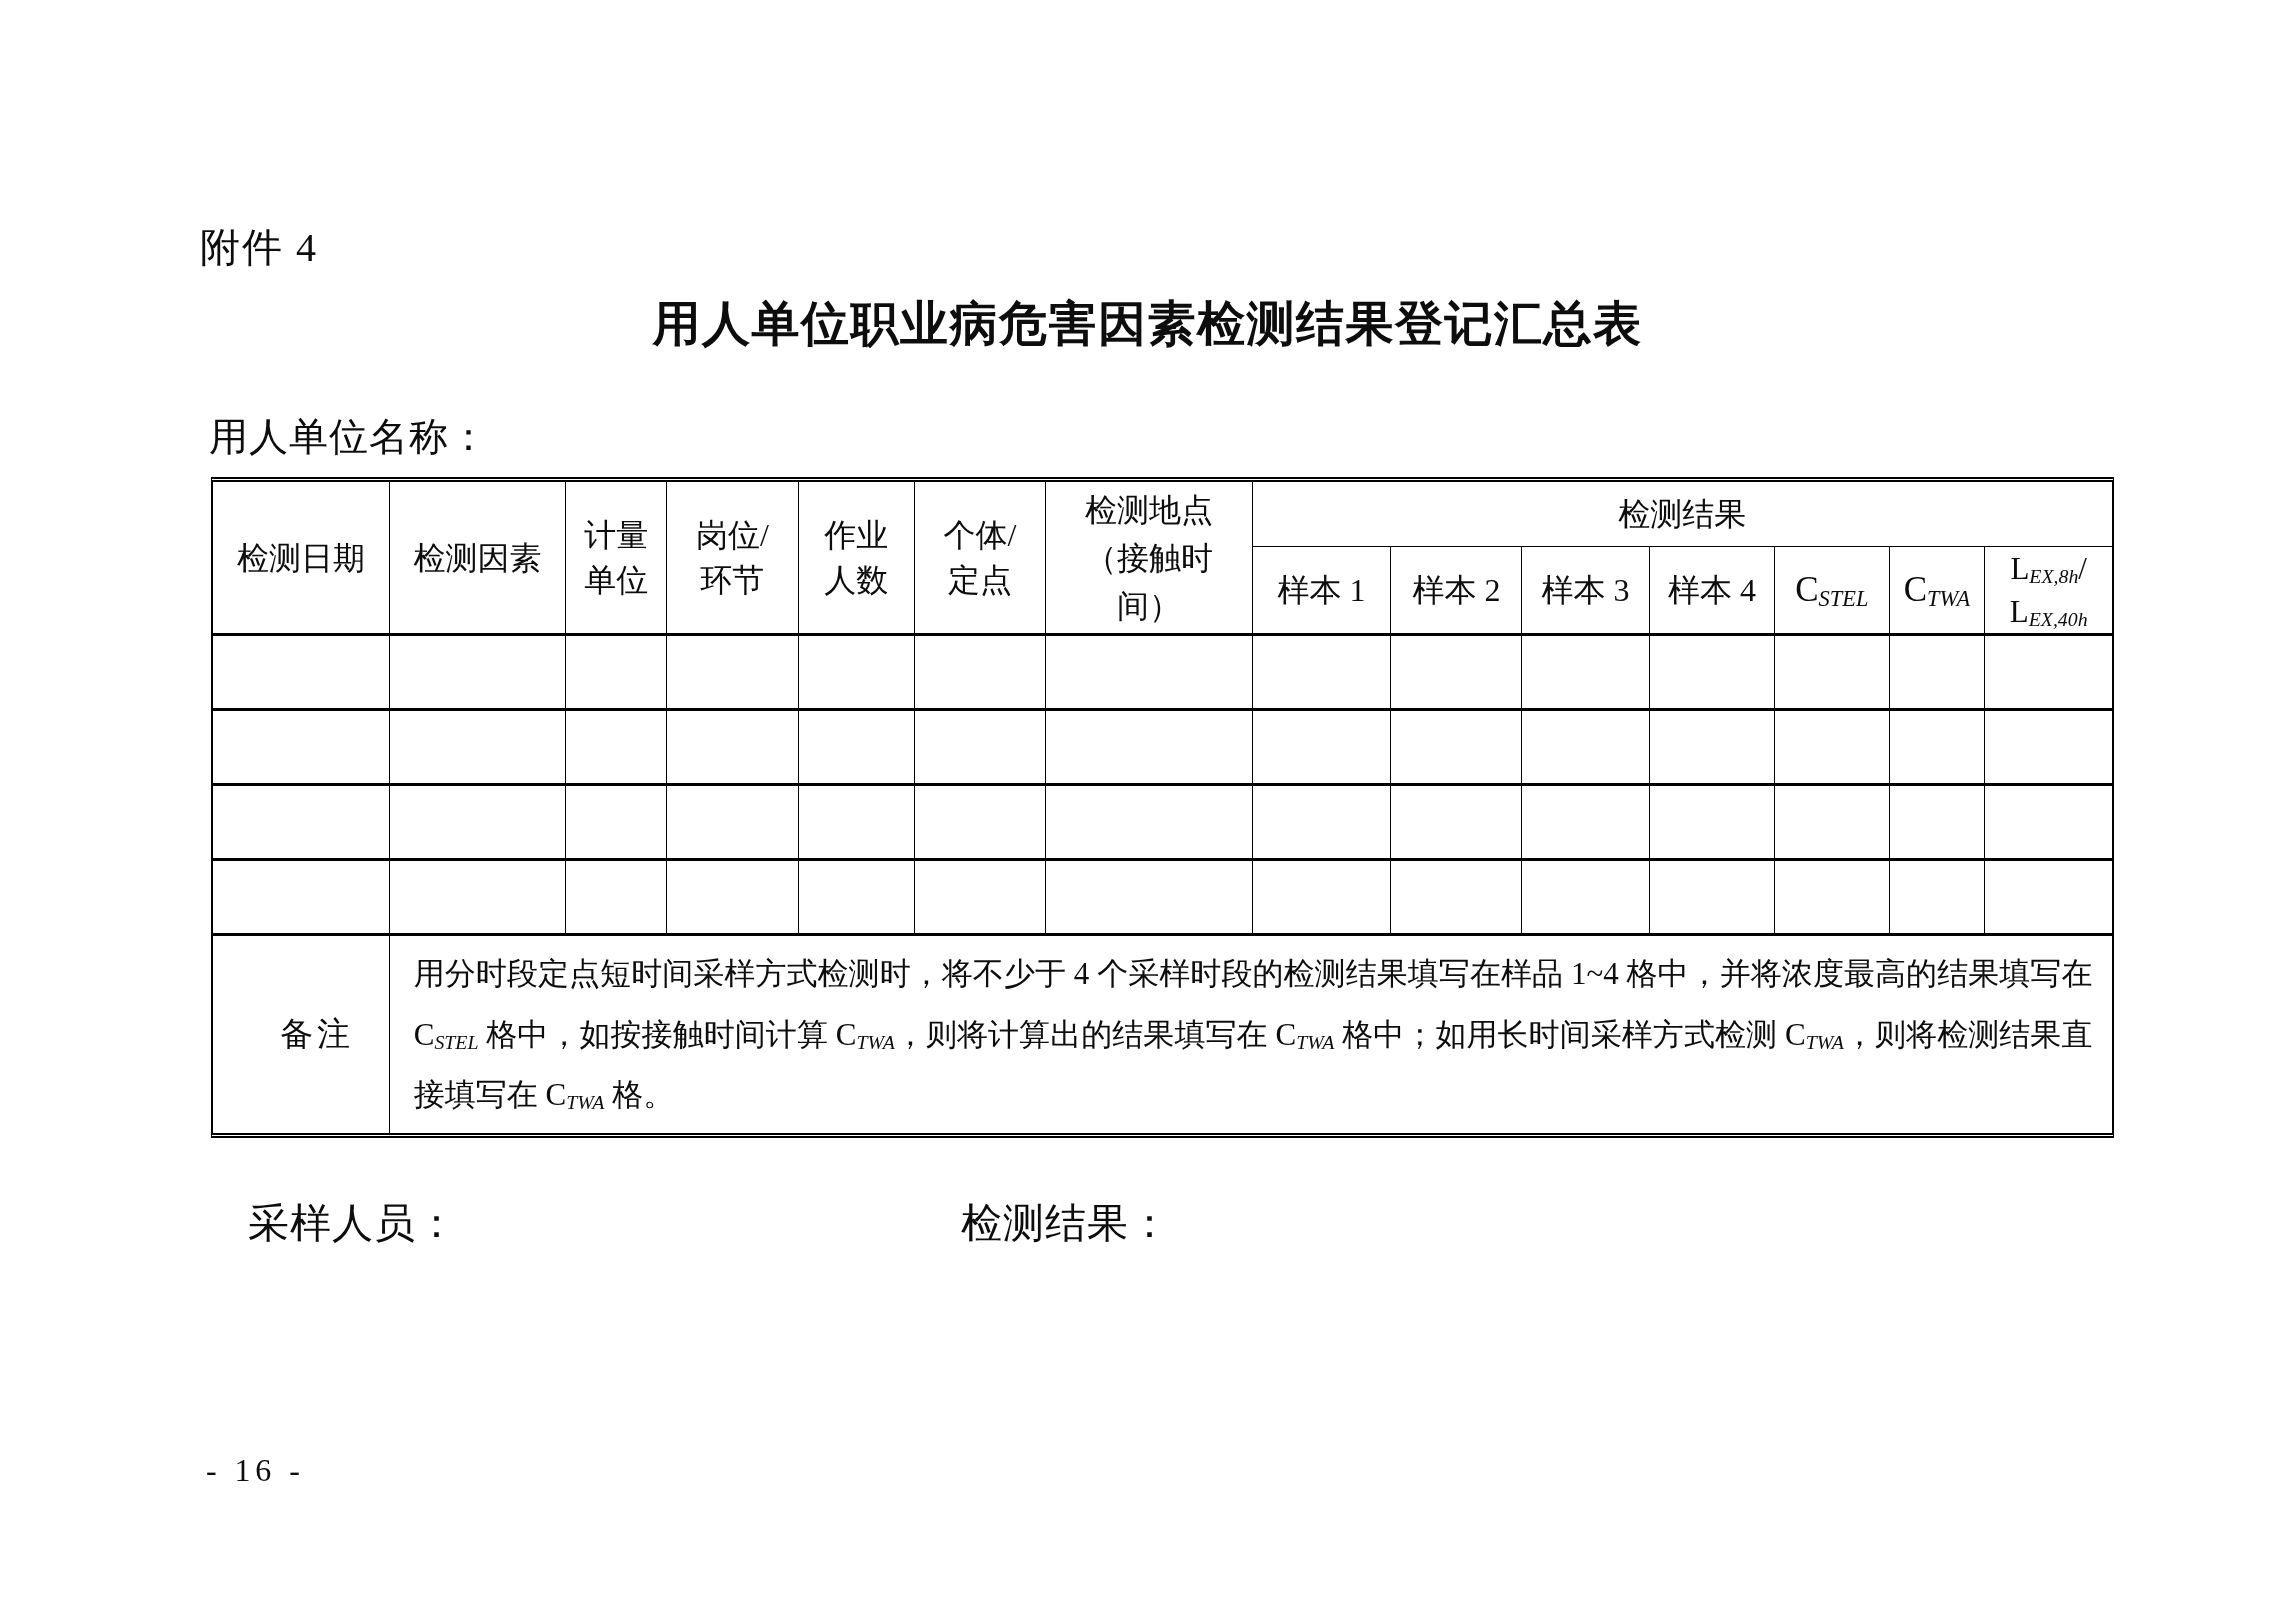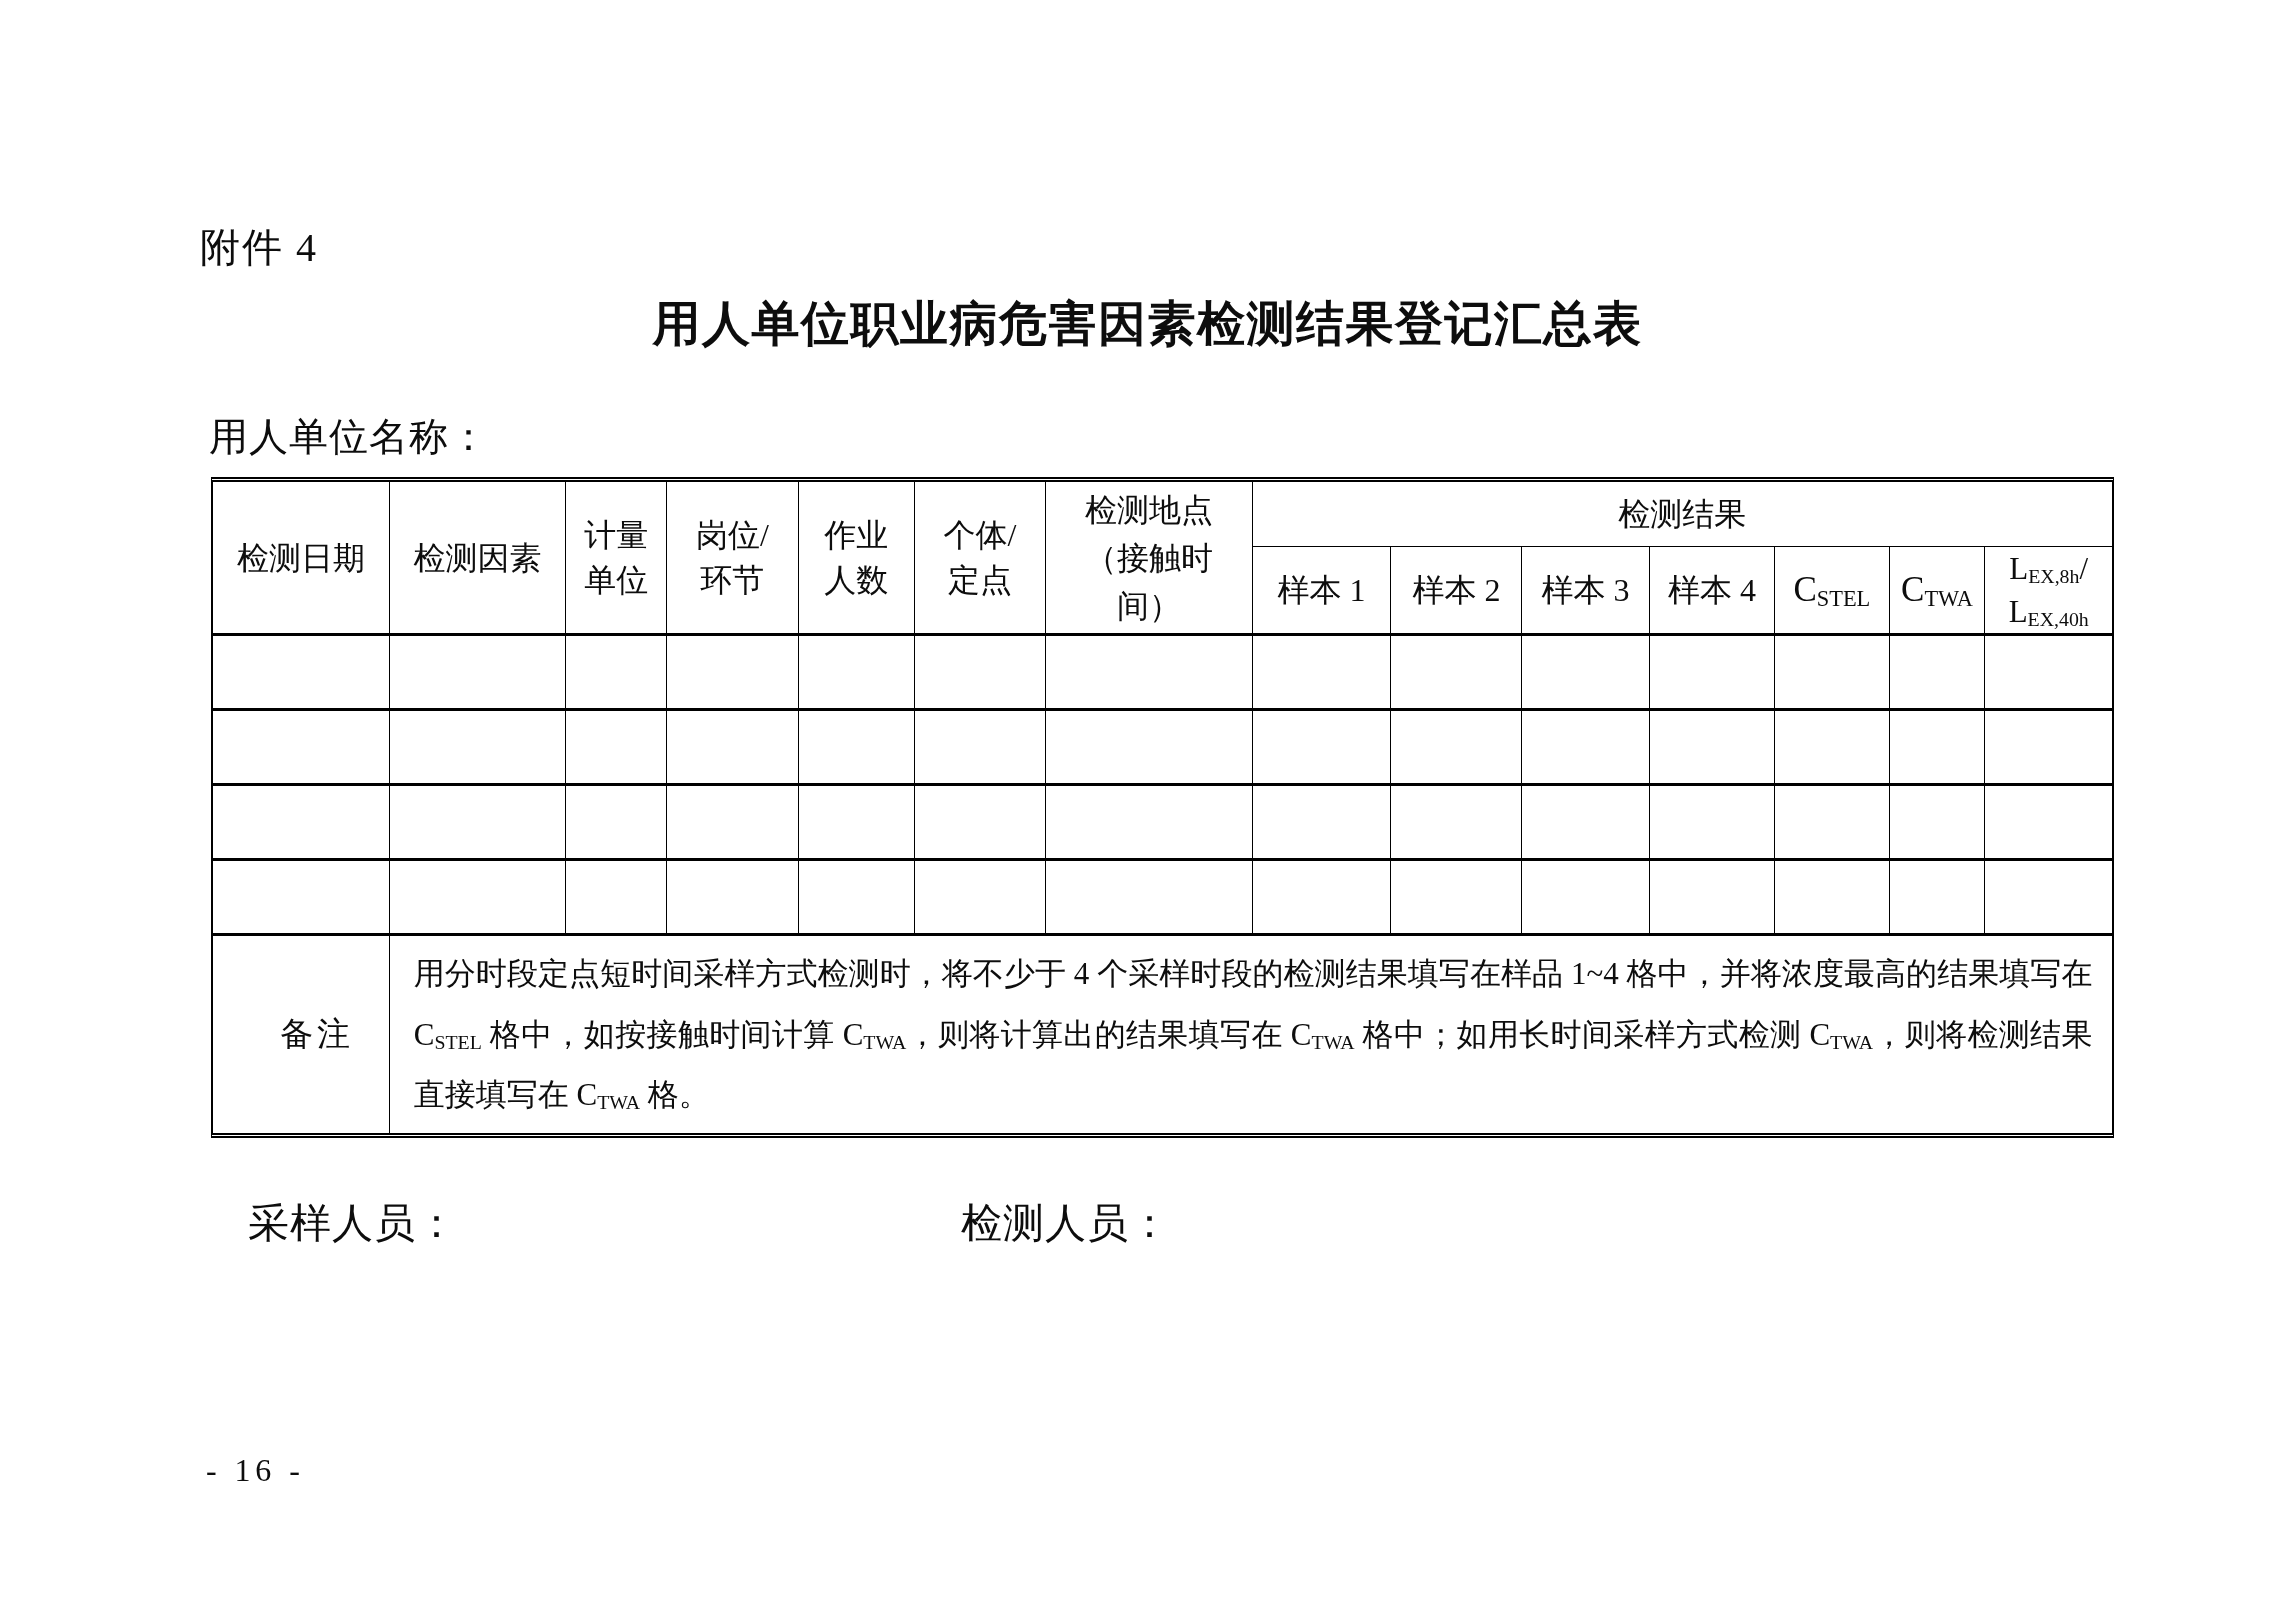--- a/index.html
+++ b/index.html
@@ -52,20 +52,21 @@
   tbody.foot tr { height: 190px; }
   .hcell { font-size: 32px; line-height: 1.5; }
   .hcell div { line-height: 1.4; }
   .loc div { line-height: 1.5; }
   .chem { font-size: 35px; }
   sub {
     font-size: 0.64em;
     vertical-align: baseline;
     position: relative; top: 0.22em;
     line-height: 0;
+    font-style: italic;
   }
   .lex { font-size: 31px; }
   .lex div { line-height: 1.4; text-align: center; }
   .remarks-label { font-size: 33px; letter-spacing: 3.9px; padding-left: 32px; }
   .remarks {
     text-align: justify;
     font-size: 31px;
     line-height: 1.95;
     padding: 7.9px 19.6px 7.9px 23.6px;
     vertical-align: middle;
@@ -218,16 +219,16 @@
     <tbody class="foot">
       <tr>
         <td class="remarks-label">备注</td>
         <td colspan="13" class="remarks">用分时段定点短时间采样方式检测时，将不少于 4 个采样时段的检测结果填写在样品 1~4 格中，并将浓度最高的结果填写在 <span>C</span><sub>STEL</sub> 格中，如按接触时间计算 <span>C</span><sub>TWA</sub>，则将计算出的结果填写在 <span>C</span><sub>TWA</sub> 格中；如用长时间采样方式检测 <span>C</span><sub>TWA</sub>，则将检测结果直接填写在 <span>C</span><sub>TWA</sub> 格。</td>
       </tr>
     </tbody>
   </table>
 </div>
 
 <span class="sign sampler">采样人员：</span>
-<span class="sign tester">检测人员：</span>
+<span class="sign tester">检测结果：</span>
 
 <div class="pagenum">- 16 -</div>
 
 
 </body></html>

